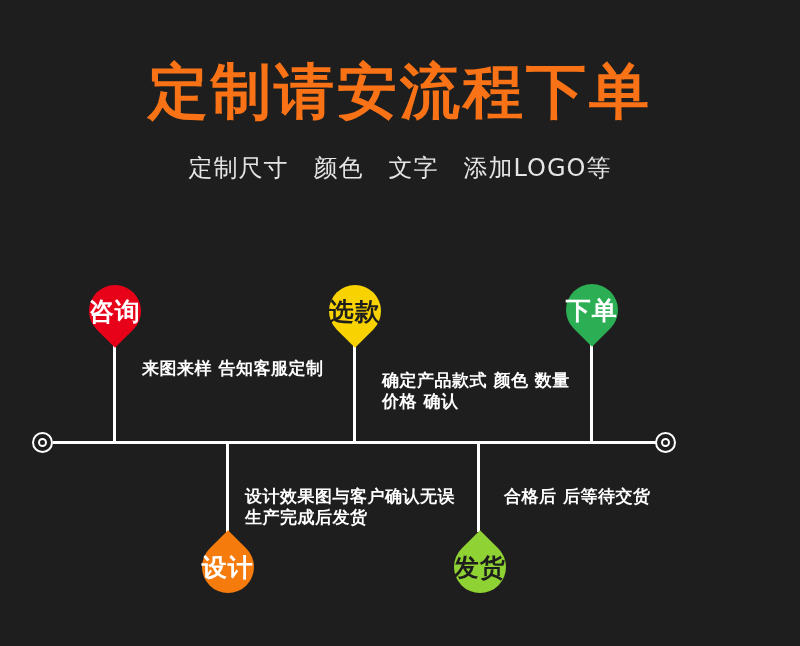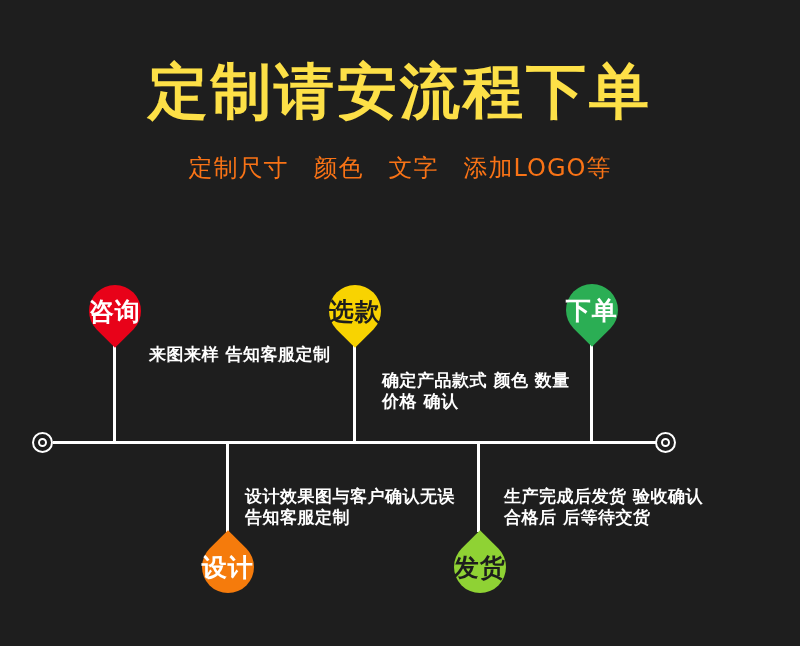--- a/index.html
+++ b/index.html
@@ -16,32 +16,32 @@
     color: #ffffff;
   }
   .title {
     position: absolute;
     top: 55px; left: 0;
     width: 100%;
     text-align: center;
     font-size: 60px;
     font-weight: 900;
     letter-spacing: 3px;
-    color: #fde047;
+    color: #f97316;
     line-height: 1.2;
   }
   .subtitle {
     position: absolute;
     top: 153px; left: 0;
     width: 100%;
     text-align: center;
     font-size: 24px;
     font-weight: 500;
     letter-spacing: 1px;
-    color: #f97316;
+    color: #e5e5e5;
     line-height: 1.3;
   }
   .diagram { position: absolute; top: 0; left: 0; width: 800px; height: 646px; }
   .hline {
     position: absolute;
     left: 53px; top: 441px;
     width: 603px; height: 3px;
     background: #ffffff;
   }
   .node {
@@ -123,34 +123,33 @@
       <span class="drop-label" style="color: rgb(255, 255, 255);">下单</span>
     </div>
 
     <div class="drop up" style="left: 202px; top: 541px; background: rgb(245, 123, 12);">
       <span class="drop-label" style="color: rgb(255, 255, 255);">设计</span>
     </div>
     <div class="drop up" style="left: 454px; top: 541px; background: rgb(143, 210, 52);">
       <span class="drop-label" style="color: rgb(29, 29, 29);">发货</span>
     </div>
 
-    <div class="desc" style="left:142px; top:344px;margin-left:7px;">
+    <div class="desc" style="left:142px; top:358px;">
       <div>来图来样 告知客服定制</div>
     </div>
 
     <div class="desc" style="left:382px; top:358px;margin-top:12px;">
       <div>确定产品款式 颜色 数量</div>
       <div>价格 确认</div>
     </div>
 
 
     <div class="desc" style="left:245px; top:486px;">
       <div>设计效果图与客户确认无误</div>
-      <div>告知客服定制</div>
+      <div>生产完成后发货</div>
     </div>
 
     <div class="desc" style="left:504px; top:486px;">
-      <div>生产完成后发货 验收确认</div>
       <div>合格后 后等待交货</div>
     </div>
 
   </div>
 </div>
 
 </body></html>

